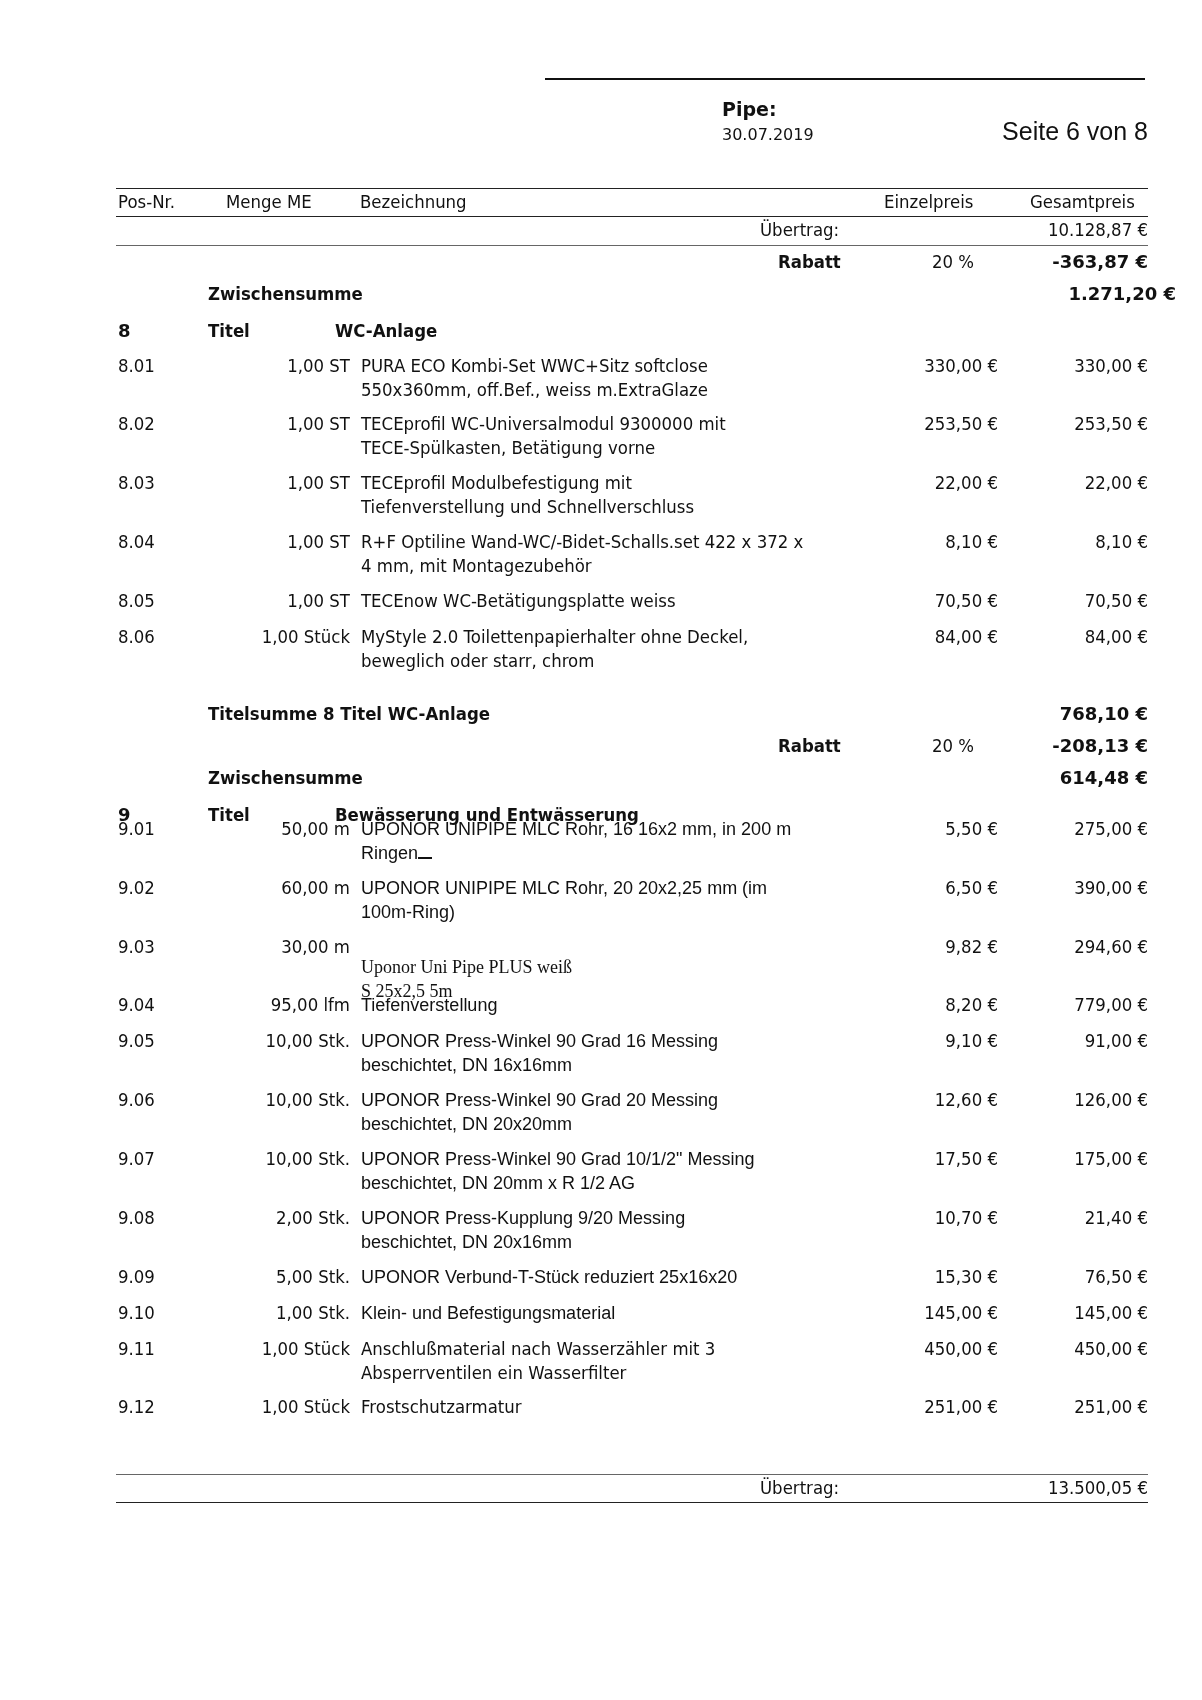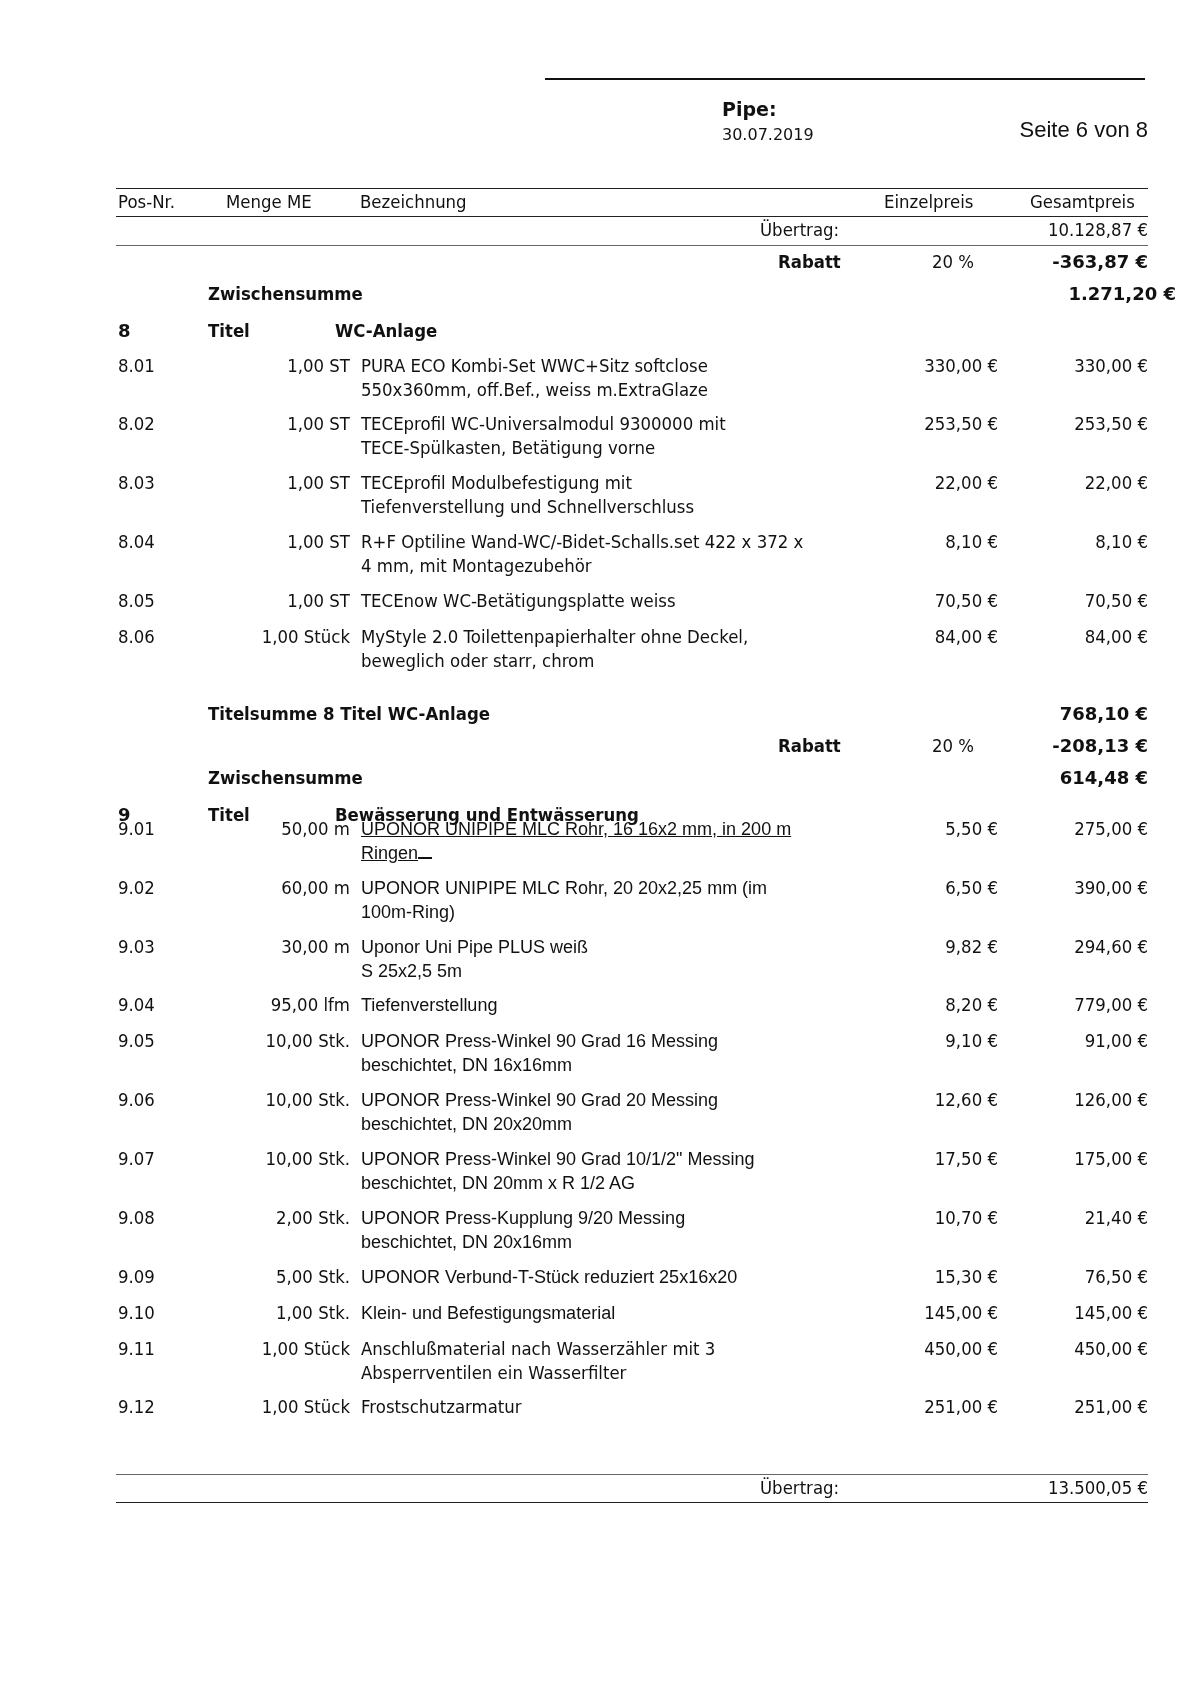--- a/index.html
+++ b/index.html
@@ -1,21 +1,21 @@
 <!DOCTYPE html>
 <html><head>
 <meta charset="utf-8">
 <style>
   html, body { margin:0; padding:0; background:#ffffff; }
   body { width:1202px; height:1700px; position:relative; overflow:hidden;
          font-family:"DejaVu Sans", sans-serif; color:#111; }
   .topline { position:absolute; left:545px; top:78px; width:600px; height:0; border-top:2px solid #111; }
   .datum-label { position:absolute; left:722px; top:98px; font-size:19px; font-weight:bold; }
   .datum-value { position:absolute; left:722px; top:125px; font-size:16px; }
-  .page-info { position:absolute; left:1000px; top:117px; width:148px; text-align:right; font-size:22px; font-family:"Liberation Sans", sans-serif; }
+  .page-info { position:absolute; left:1000px; top:117px; width:148px; text-align:right; font-size:25px; font-family:"Liberation Sans", sans-serif; }
 
   .hr { position:absolute; left:116px; width:1032px; height:0; border-top:1.6px solid #222; }
   .hr.thin { border-top:1px solid #666; }
 
   .cell { position:absolute; font-size:18px; white-space:nowrap; line-height:24px; }
   .hdr { font-family:"DejaVu Sans", sans-serif; font-size:18px; transform:scaleX(0.92); transform-origin:left top; }
   .r { text-align:right; }
   .b { font-weight:bold; }
   .arial { font-family:"Liberation Sans", sans-serif; }
   .cond { transform:scaleX(0.92); transform-origin:left top; }
@@ -113,37 +113,37 @@
 </div>
 
 <div>
   <div class="cell b" style="left:118px; top:803px;">9</div>
   <div class="cell b cond" style="left:208px; top:803px;">Titel</div>
   <div class="cell b cond" style="left:335px; top:803px;">Bewässerung und Entwässerung</div>
   <div id="s9items">
       <div>
         <div class="cell cond" style="left:118px; top:817px;">9.01</div>
         <div class="cell r cond" style="left:200px; top:817px; width:150px; transform-origin:right top;">50,00 m</div>
-        <div class="desc arial" style="top:817px;text-decoration:underline;">UPONOR UNIPIPE MLC Rohr, 16 16x2 mm, in 200 m
+        <div class="desc arial" style="top:817px;">UPONOR UNIPIPE MLC Rohr, 16 16x2 mm, in 200 m
 Ringen<span class="underline-mark"></span></div>
         <div class="cell r cond" style="left:800px; top:817px; width:198px; transform-origin:right top;">5,50 €</div>
         <div class="cell r cond" style="left:950px; top:817px; width:198px; transform-origin:right top;">275,00 €</div>
       </div>
       <div>
         <div class="cell cond" style="left:118px; top:876px;">9.02</div>
         <div class="cell r cond" style="left:200px; top:876px; width:150px; transform-origin:right top;">60,00 m</div>
         <div class="desc arial" style="top:876px;">UPONOR UNIPIPE MLC Rohr, 20 20x2,25 mm (im
 100m-Ring)</div>
         <div class="cell r cond" style="left:800px; top:876px; width:198px; transform-origin:right top;">6,50 €</div>
         <div class="cell r cond" style="left:950px; top:876px; width:198px; transform-origin:right top;">390,00 €</div>
       </div>
       <div>
         <div class="cell cond" style="left:118px; top:935px;">9.03</div>
         <div class="cell r cond" style="left:200px; top:935px; width:150px; transform-origin:right top;">30,00 m</div>
-        <div class="desc arial" style="top:935px;">Uponor Uni Pipe PLUS weiß
+        <div class="desc arial" style="top:955px;font-family:Liberation Serif, serif;">Uponor Uni Pipe PLUS weiß
 S 25x2,5 5m</div>
         <div class="cell r cond" style="left:800px; top:935px; width:198px; transform-origin:right top;">9,82 €</div>
         <div class="cell r cond" style="left:950px; top:935px; width:198px; transform-origin:right top;">294,60 €</div>
       </div>
       <div>
         <div class="cell cond" style="left:118px; top:993px;">9.04</div>
         <div class="cell r cond" style="left:200px; top:993px; width:150px; transform-origin:right top;">95,00 lfm</div>
         <div class="desc arial" style="top:993px;">Tiefenverstellung</div>
         <div class="cell r cond" style="left:800px; top:993px; width:198px; transform-origin:right top;">8,20 €</div>
         <div class="cell r cond" style="left:950px; top:993px; width:198px; transform-origin:right top;">779,00 €</div>

